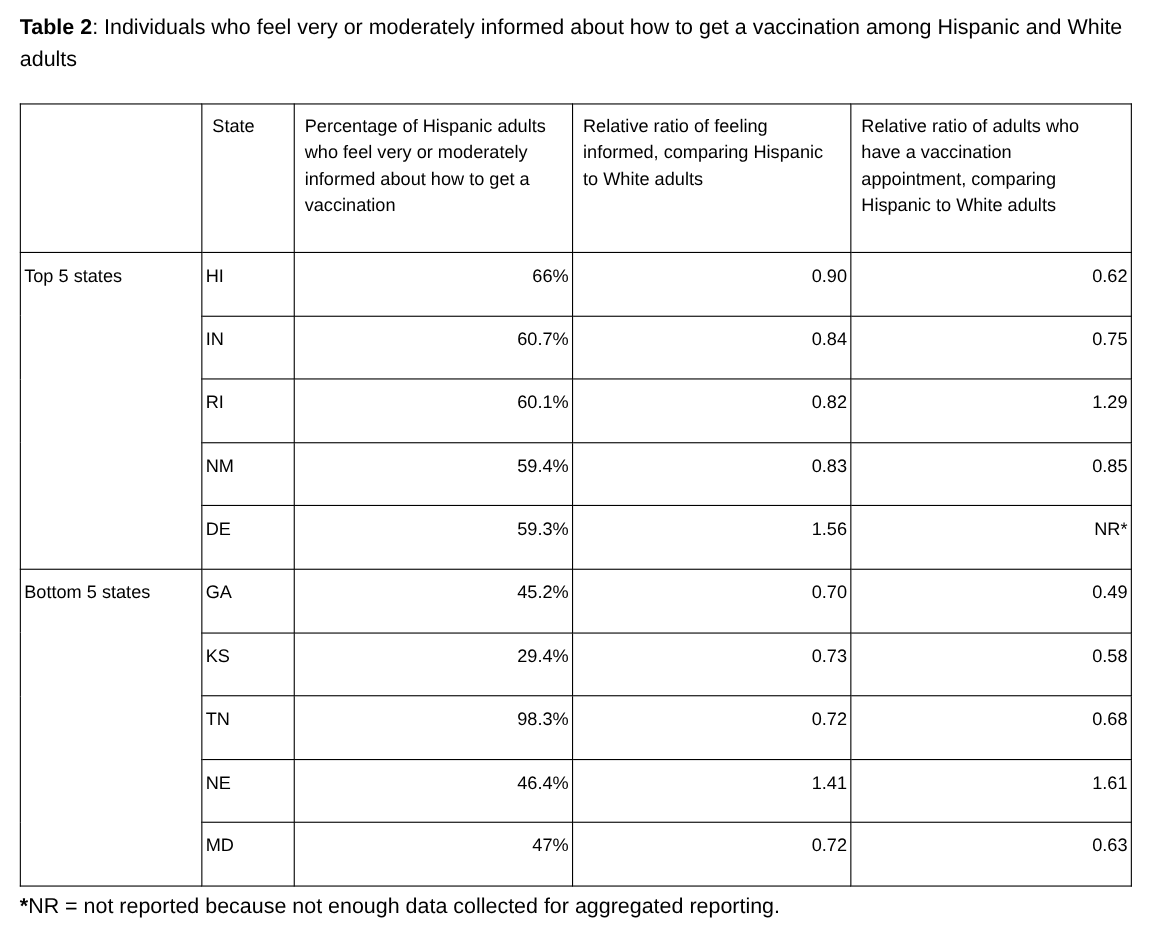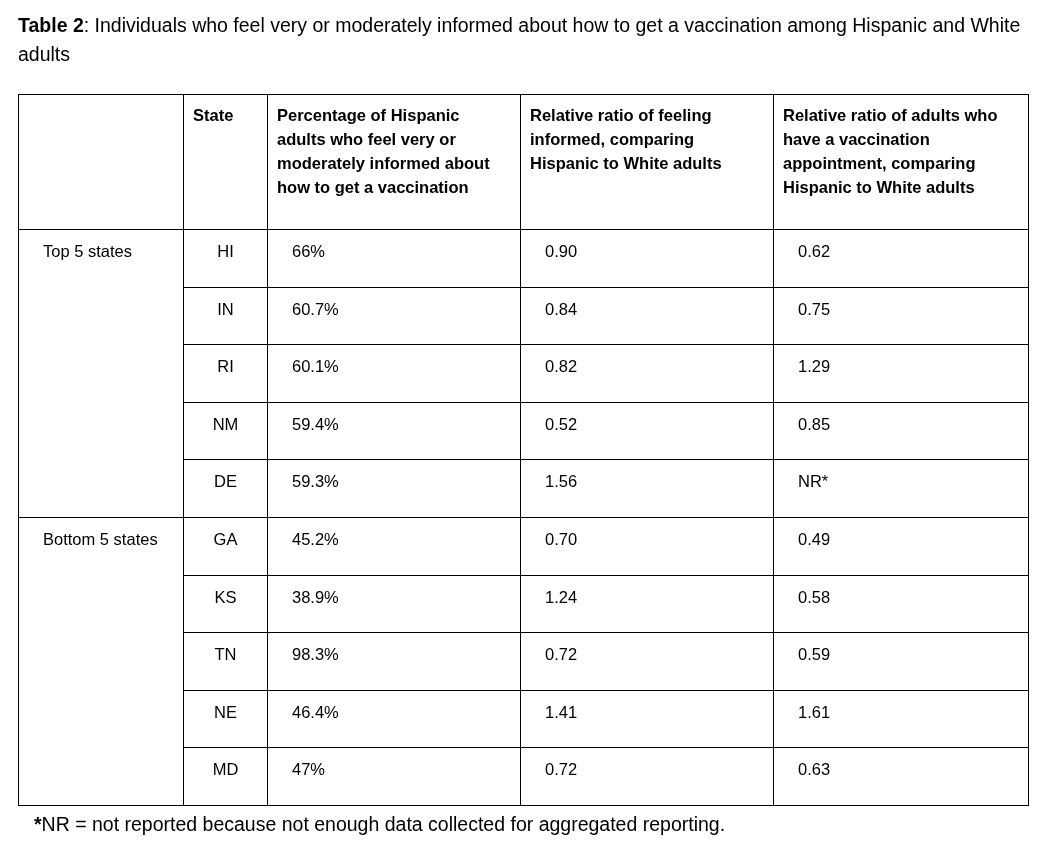--- a/index.html
+++ b/index.html
@@ -34,32 +34,32 @@
     border: 1.5px solid #000000;
     box-sizing: border-box;
     vertical-align: top;
     font-size: 16.5px;
     line-height: 24px;
     overflow: hidden;
   }
   table.data-table thead th {
     height: 135px;
     padding: 8px 10px 8px 9px;
-    font-weight: bold;
+    font-weight: normal;
     text-align: left;
   }
   table.data-table tbody td {
     height: 57.6px;
-    padding: 9px 24px;
+    padding: 9px 3px;
   }
   td.group-cell { text-align: left; }
-  td.state-cell { text-align: center; }
-  td.value-cell { text-align: left; }
+  td.state-cell { }
+  td.value-cell { text-align: right; }
   .footnote {
-    margin: 6px 0 0 16px;
+    margin: 6px 0 0 0;
     font-size: 19.5px;
     line-height: 24px;
     color: #000000;
   }
   .footnote .footnote-marker { font-weight: bold; }
 </style>
 </head>
 <body>
 
 <div class="page">
@@ -99,47 +99,47 @@
         </tr>
         <tr>
           <td class="state-cell">RI</td>
           <td class="value-cell">60.1%</td>
           <td class="value-cell">0.82</td>
           <td class="value-cell">1.29</td>
         </tr>
         <tr>
           <td class="state-cell">NM</td>
           <td class="value-cell">59.4%</td>
-          <td class="value-cell">0.52</td>
+          <td class="value-cell">0.83</td>
           <td class="value-cell">0.85</td>
         </tr>
         <tr>
           <td class="state-cell">DE</td>
           <td class="value-cell">59.3%</td>
           <td class="value-cell">1.56</td>
           <td class="value-cell">NR*</td>
         </tr>
         <tr>
           <td class="group-cell" rowspan="5">Bottom 5 states</td>
           <td class="state-cell">GA</td>
           <td class="value-cell">45.2%</td>
           <td class="value-cell">0.70</td>
           <td class="value-cell">0.49</td>
         </tr>
         <tr>
           <td class="state-cell">KS</td>
-          <td class="value-cell">38.9%</td>
-          <td class="value-cell">1.24</td>
+          <td class="value-cell">29.4%</td>
+          <td class="value-cell">0.73</td>
           <td class="value-cell">0.58</td>
         </tr>
         <tr>
           <td class="state-cell">TN</td>
           <td class="value-cell">98.3%</td>
           <td class="value-cell">0.72</td>
-          <td class="value-cell">0.59</td>
+          <td class="value-cell">0.68</td>
         </tr>
         <tr>
           <td class="state-cell">NE</td>
           <td class="value-cell">46.4%</td>
           <td class="value-cell">1.41</td>
           <td class="value-cell">1.61</td>
         </tr>
         <tr>
           <td class="state-cell">MD</td>
           <td class="value-cell">47%</td>

